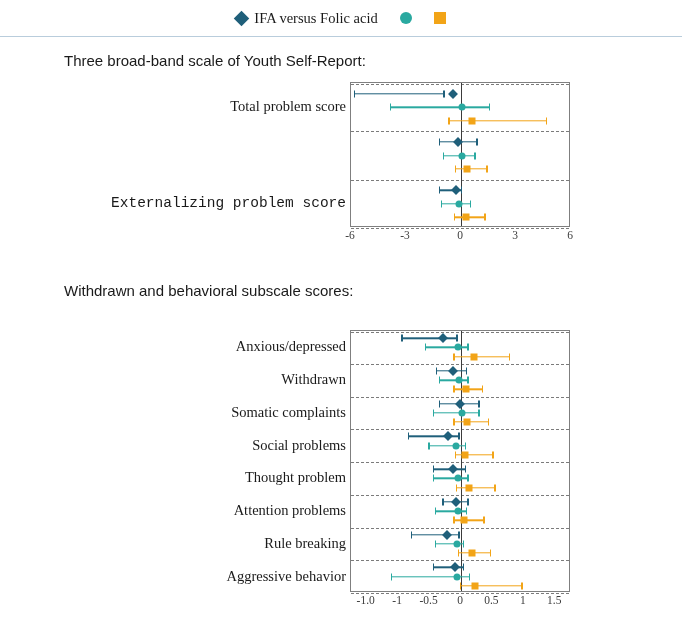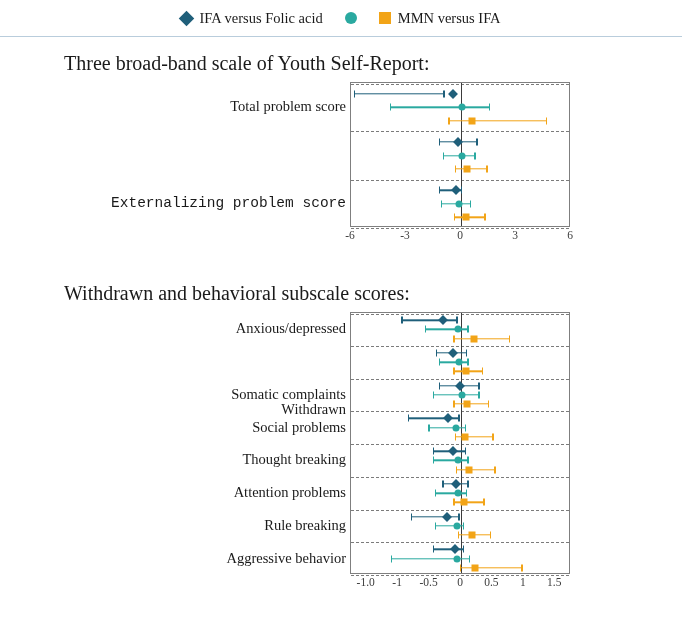--- a/index.html
+++ b/index.html
@@ -48,34 +48,34 @@
     width: 12px; height: 12px;
     border-radius: 50%;
   }
   .legend-marker.square {
     width: 12px; height: 12px;
   }
 
   
   .section-caption {
     position: absolute;
-    font-size: 20px;
-    font-family: Liberation Serif, serif;
+    font-size: 15px;
+    font-family: Liberation Sans, sans-serif;
     color: #1a1a1a;
     white-space: nowrap;
   }
   #caption-1 { left: 64px; top: 52px; }
   #caption-2 { left: 64px; top: 282px; }
 
   
   .panel {
     position: absolute;
   }
   #panel-1 { left: 64px; top: 82px; width: 590px; height: 170px; }
-  #panel-2 { left: 64px; top: 312px; width: 590px; height: 290px; }
+  #panel-2 { left: 64px; top: 330px; width: 590px; height: 290px; }
 
   .row-labels {
     position: absolute;
     left: 0; top: 0;
     width: 282px;
     height: 100%;
   }
   .row-label {
     position: absolute;
     right: 0;
@@ -175,21 +175,20 @@
 <div id="legend">
     <div class="legend-item">
       <span class="legend-marker diamond" style="background: rgb(31, 95, 122);"></span>
       <span>IFA versus Folic acid</span>
     </div>
     <div class="legend-item">
       <span class="legend-marker circle" style="background: rgb(42, 169, 160);"></span>
     </div>
     <div class="legend-item">
       <span class="legend-marker square" style="background: rgb(242, 164, 23);"></span>
-      <span>MMN versus IFA</span>
     </div>
   </div>
 
 <div class="section-caption" id="caption-1">Three broad-band scale of Youth Self-Report:</div>
 <div class="section-caption" id="caption-2">Withdrawn and behavioral subscale scores:</div>
 
 <div class="panel" id="panel-1">
   <div class="row-labels" id="rowlabels-1">
       <div class="row-label" style="top: 24.1667px;">Total problem score</div>
       <div class="row-label" style="top: 120.833px; font-family: Liberation Mono, monospace;">Externalizing problem score</div>
@@ -260,24 +259,24 @@
       <div class="xtick" style="left: 55px;">-3</div>
       <div class="xtick" style="left: 110px;">0</div>
       <div class="xtick" style="left: 165px;">3</div>
       <div class="xtick" style="left: 220px;">6</div>
     </div>
 </div>
 
 <div class="panel" id="panel-2">
   <div class="row-labels" id="rowlabels-2">
       <div class="row-label" style="top: 16.375px;">Anxious/depressed</div>
-      <div class="row-label" style="top: 49.125px; margin-top: 48px;">Withdrawn</div>
+      <div class="row-label" style="top: 49.125px;">Withdrawn</div>
       <div class="row-label" style="top: 81.875px;">Somatic complaints</div>
       <div class="row-label" style="top: 114.625px;">Social problems</div>
-      <div class="row-label" style="top: 147.375px;">Thought breaking</div>
+      <div class="row-label" style="top: 147.375px;">Thought problem</div>
       <div class="row-label" style="top: 180.125px;">Attention problems</div>
       <div class="row-label" style="top: 212.875px;">Rule breaking</div>
       <div class="row-label" style="top: 245.625px;">Aggressive behavior</div>
     </div>
   <div class="plot" id="plot-2">
       <div class="gridline-h" style="top: 32.75px;"></div>
       <div class="gridline-h" style="top: 65.5px;"></div>
       <div class="gridline-h" style="top: 98.25px;"></div>
       <div class="gridline-h" style="top: 131px;"></div>
       <div class="gridline-h" style="top: 163.75px;"></div>

